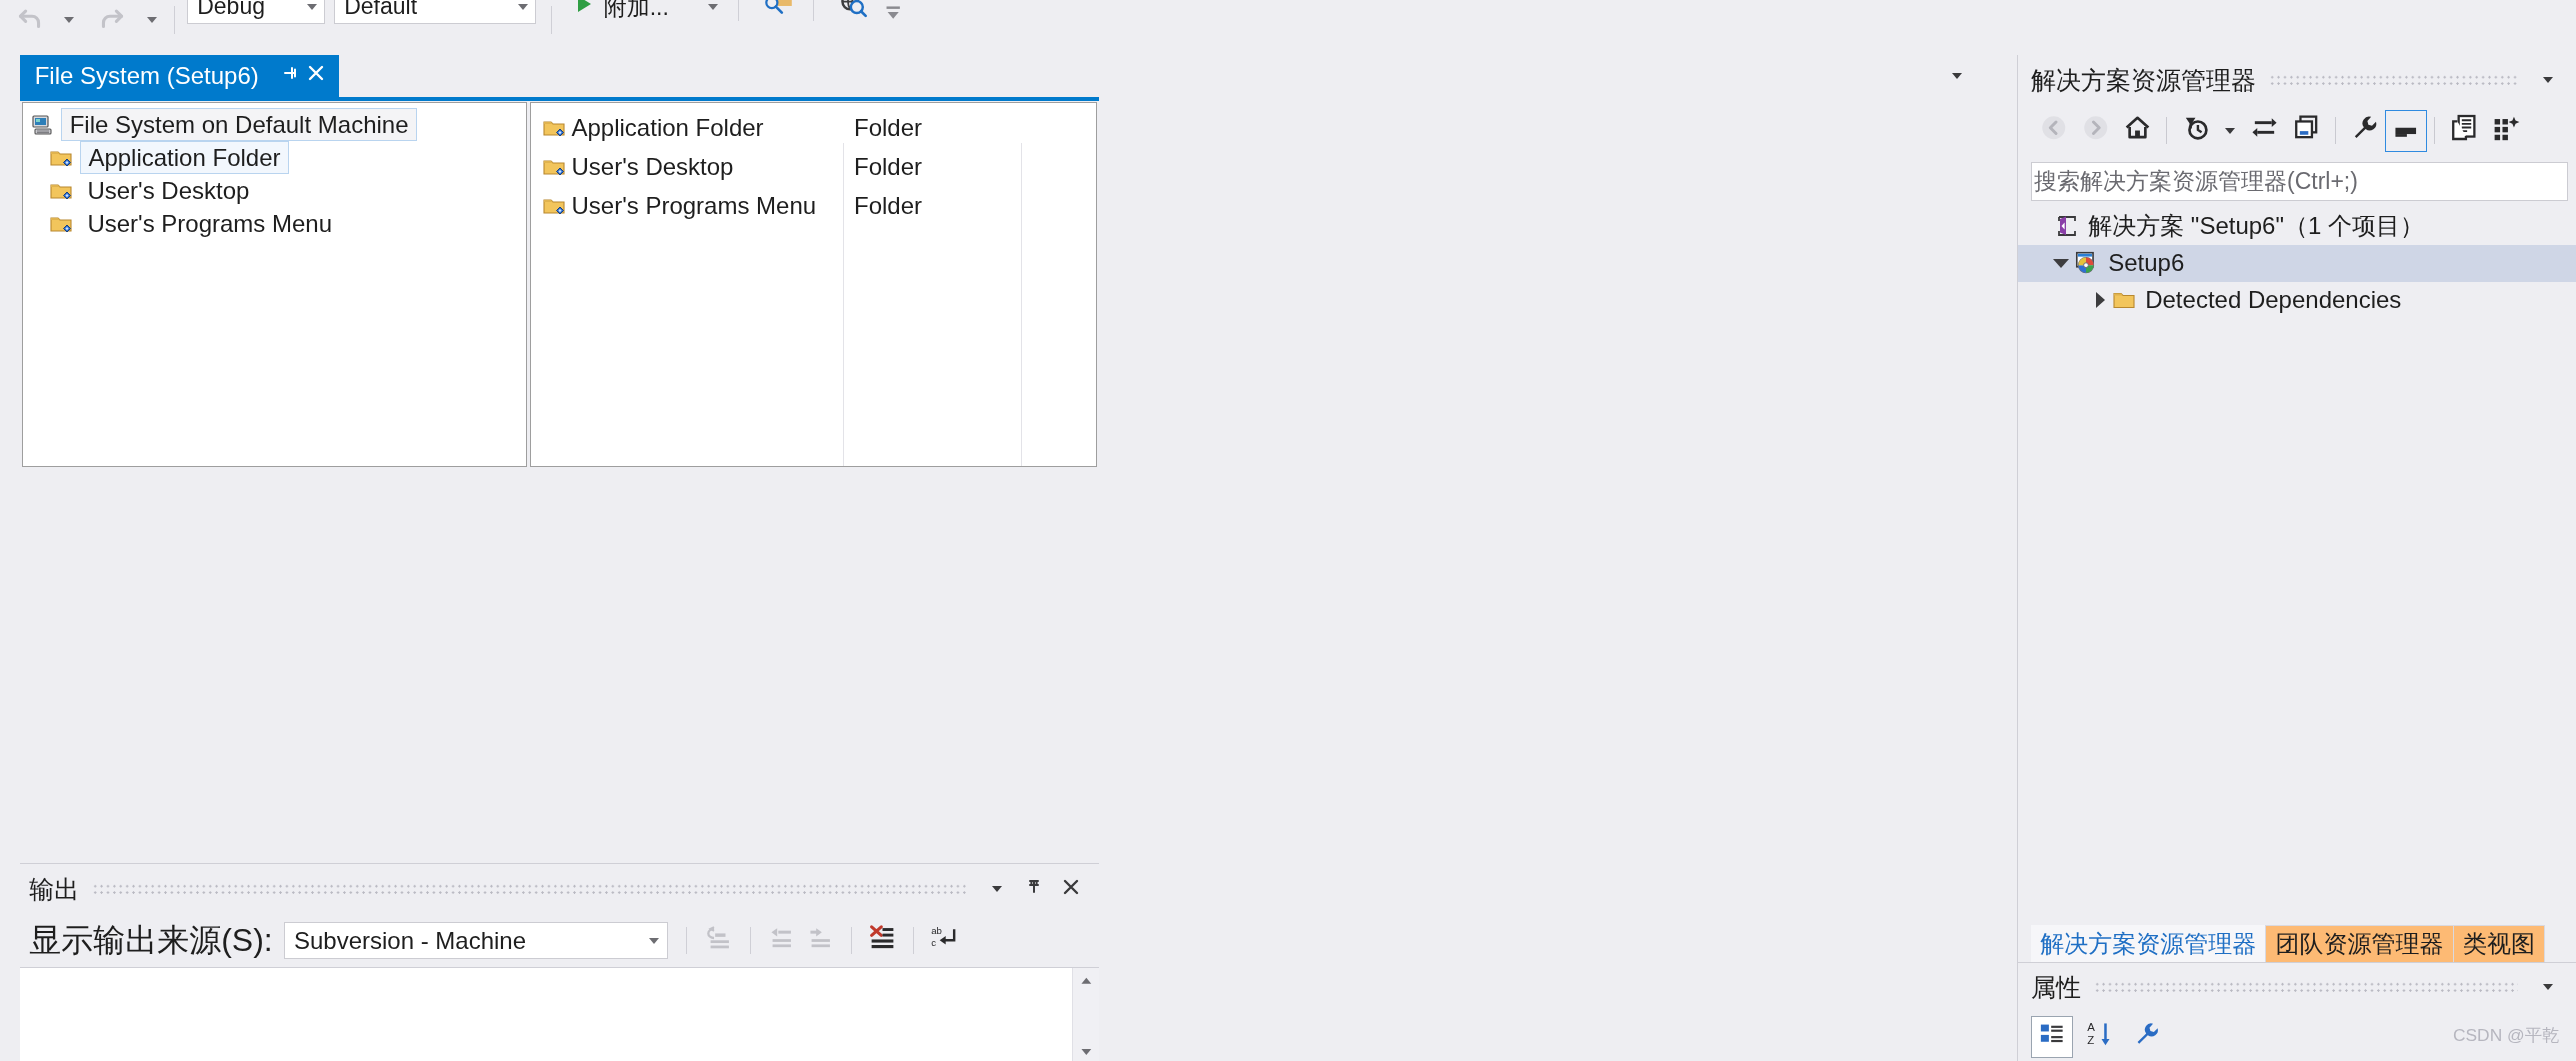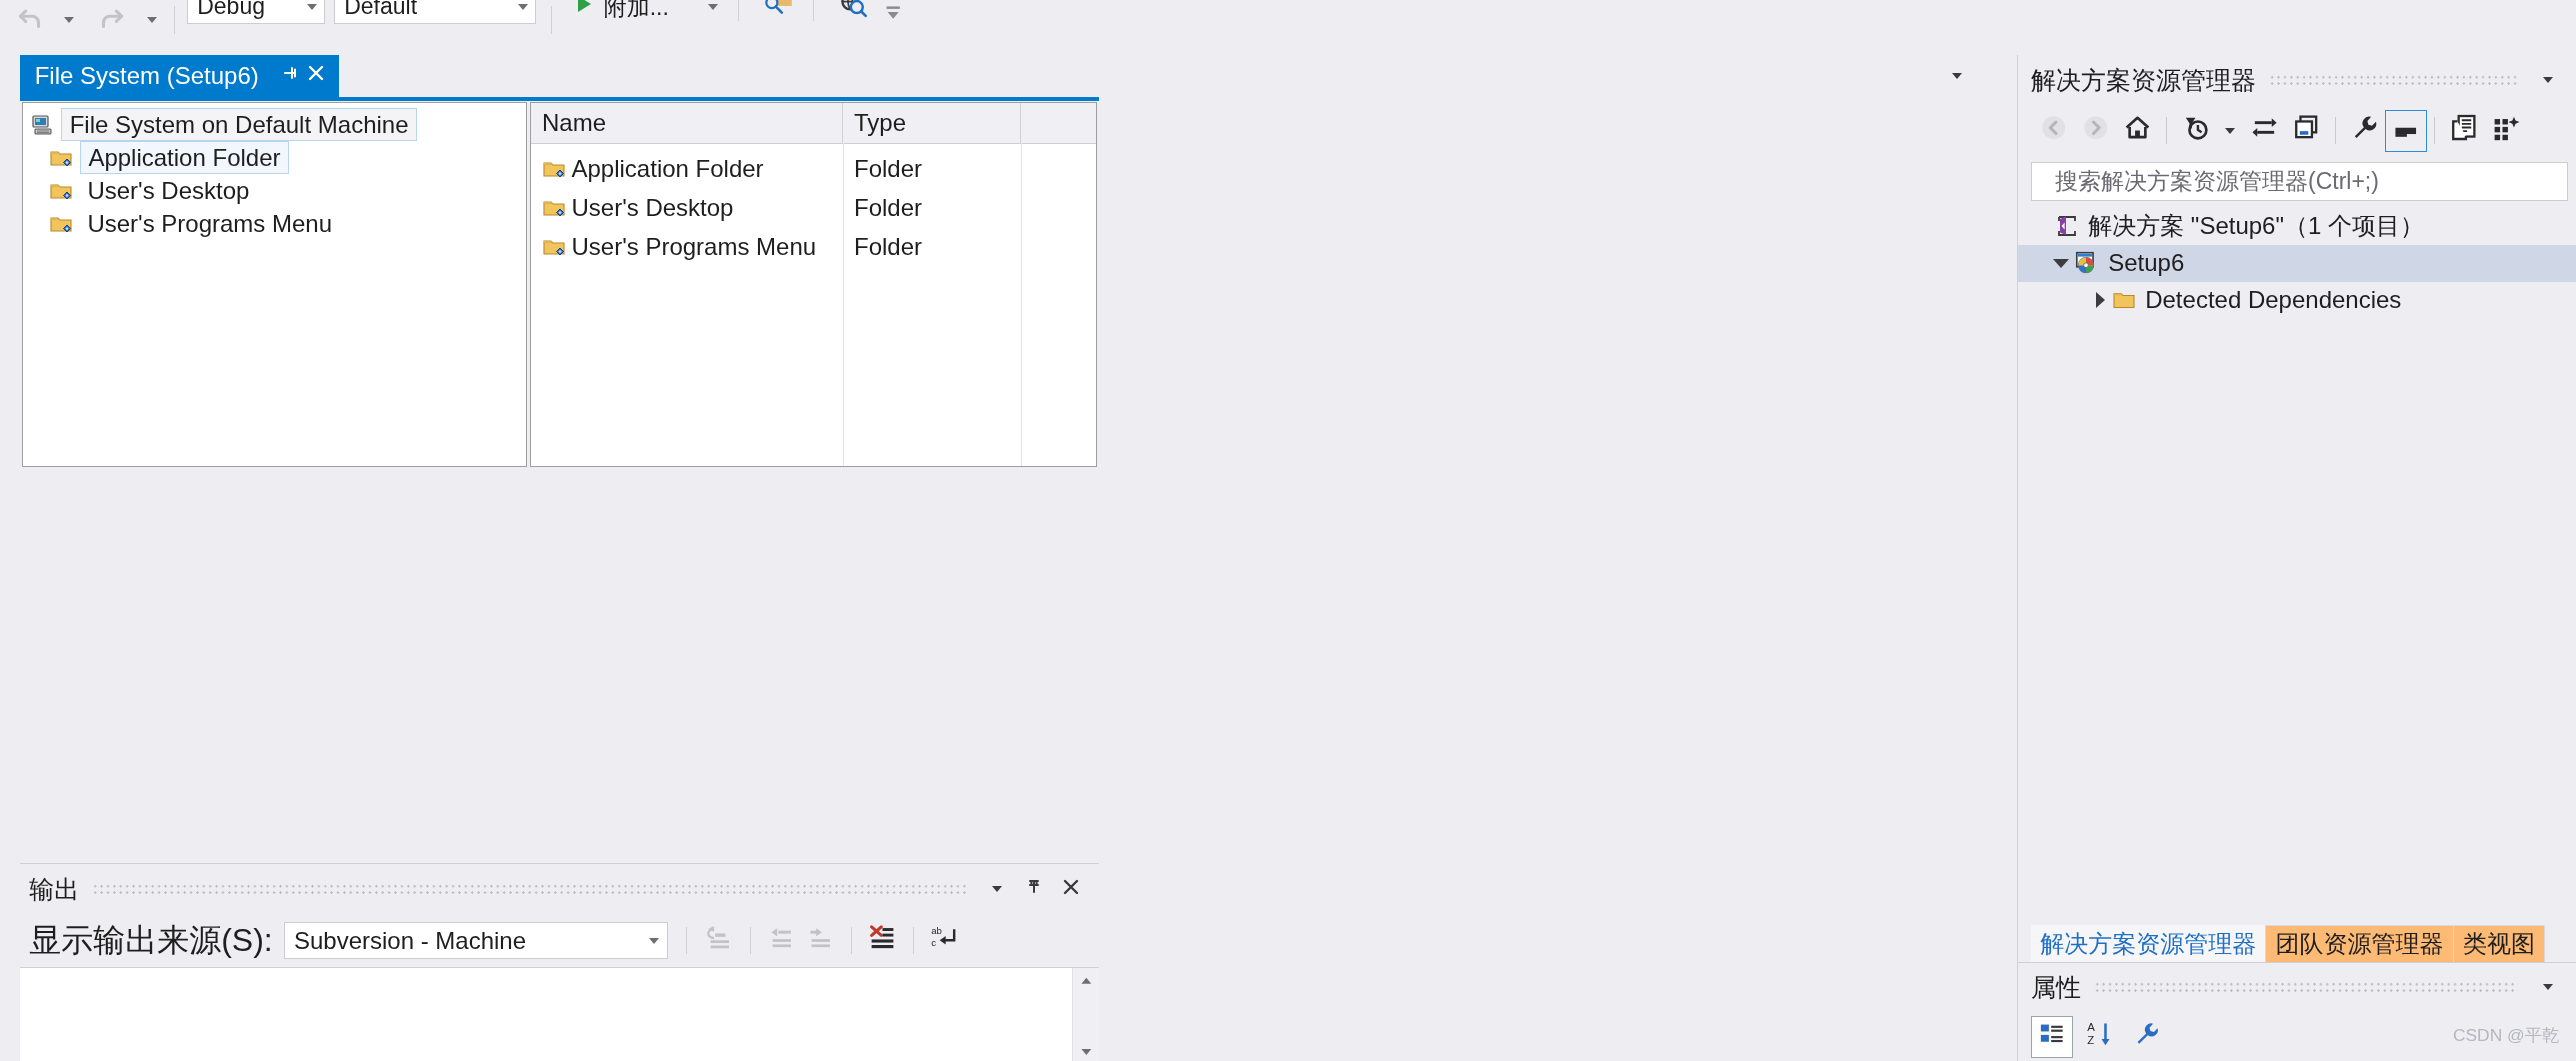--- a/index.html
+++ b/index.html
@@ -74,21 +74,21 @@
   .vscroll{position:absolute;right:0;top:0;width:26px;bottom:0;background:#f0f0f4;border-left:0.9px solid #e0e0e6;}
   .sb-arrow{width:26px;height:26px;display:flex;align-items:center;justify-content:center;}
 
   
   #rightdock{left:2017px;top:55px;width:559px;height:1007px;background:#eeeef2;border-left:0.9px solid #cfcfd6;}
   .se-toolbar{display:flex;align-items:center;height:51px;padding-left:14.7px;}
   .se-ico{width:42px;height:42px;display:flex;align-items:center;justify-content:center;}
   .se-ico.boxed{border:1.8px solid #2f8ae0;box-sizing:border-box;}
   .se-sep{width:0.9px;height:27.5px;background:#c9c9d0;margin:0 7.3px;}
   .se-search{margin:5.5px 9.2px 0 13px;height:39px;background:#fff;border:0.9px solid #ccccd2;
-             display:flex;align-items:center;padding-left:23px;box-sizing:border-box;
+             display:flex;align-items:center;padding-left:2px;box-sizing:border-box;
              color:#6a6a70;font-size:23px;}
   .se-tree{margin-top:7.3px;}
   .se-row{display:flex;align-items:center;height:37px;font-size:24px;white-space:nowrap;}
   .se-row.sel{background:#cfd6e6;}
   .se-ind1{padding-left:13px;}
   .se-ind2{padding-left:31px;}
   .se-ind3{padding-left:70px;}
   .exp-tri-down{width:0;height:0;border-left:8.3px solid transparent;border-right:8.3px solid transparent;border-top:9.2px solid #3d3d3f;}
   .exp-tri-right{width:0;height:0;border-top:8.3px solid transparent;border-bottom:8.3px solid transparent;border-left:9.2px solid #3d3d3f;}
   .tri-wrap{width:24px;display:flex;align-items:center;justify-content:center;}
@@ -268,29 +268,20 @@
             <polygon points="18,13 21.5,16.5 18,20 14.5,16.5" fill="#2f6fd0" stroke="#18407e" stroke-width="1"></polygon>
             <polygon points="18,15 19.6,16.6 18,18.2 16.4,16.6" fill="#cfe2fa"></polygon>
           </svg>
         </span>
         <span class="tree-label">User's Programs Menu</span>
       </div>
     </div>
   </div>
 
   <div id="listpane" class="pane">
-    <div class="lv-head">
-      <div class="lv-th" style="width:312px;">
-        <span>Name</span>
-      </div>
-      <div class="lv-th" style="width:178px;">
-        <span>Type</span>
-      </div>
-      <div class="lv-th" style="width:75px;border-right:none;"></div>
-    </div>
     <div class="lv-colline" style="left:312px;"></div>
     <div class="lv-colline" style="left:490px;"></div>
 
     <div style="padding-top:5.5px;">
       <div class="lv-row">
         <div class="lv-td" style="width:312px;">
           <span style="margin-right:5.5px;display:flex;">
             <svg width="24" height="24" viewBox="0 0 24 24">
                 <path d="M2 6 h7 l2 2 h11 v11 h-20 z" fill="#f2c55c" stroke="#b8882f" stroke-width="1.1"></path>
                 <path d="M2 6 h7 l2 2 h-9 z" fill="#e0b34f"></path>

